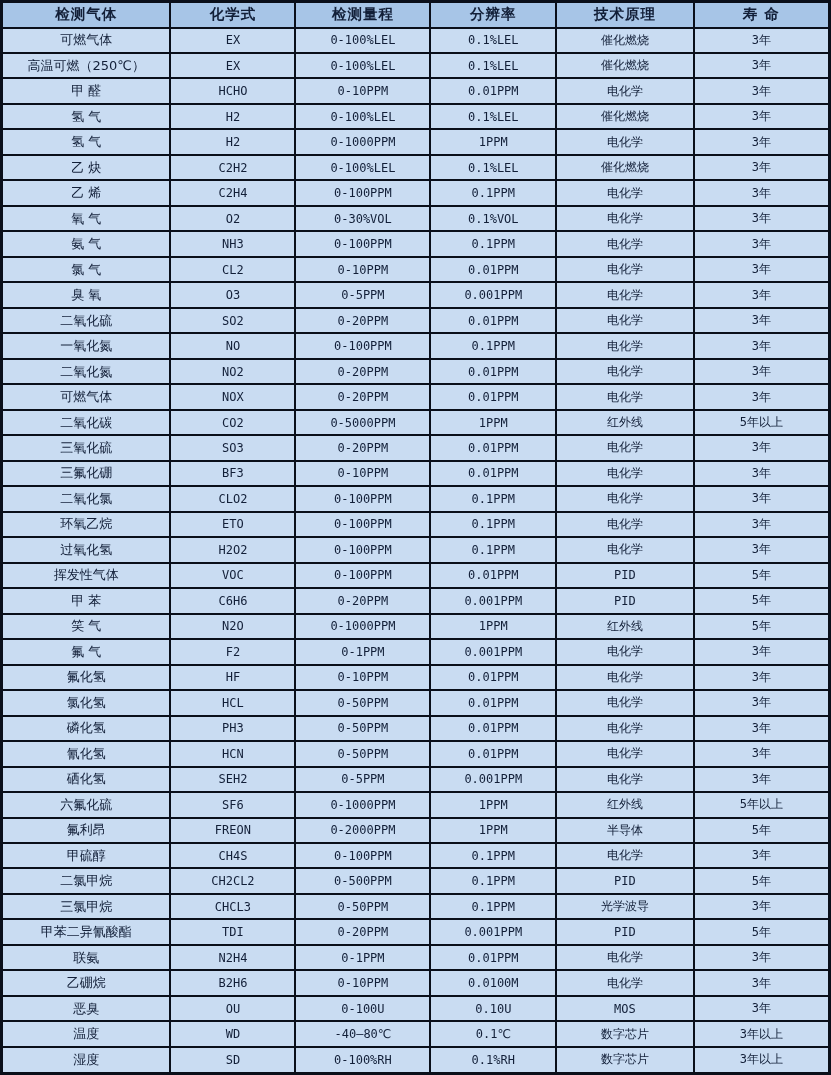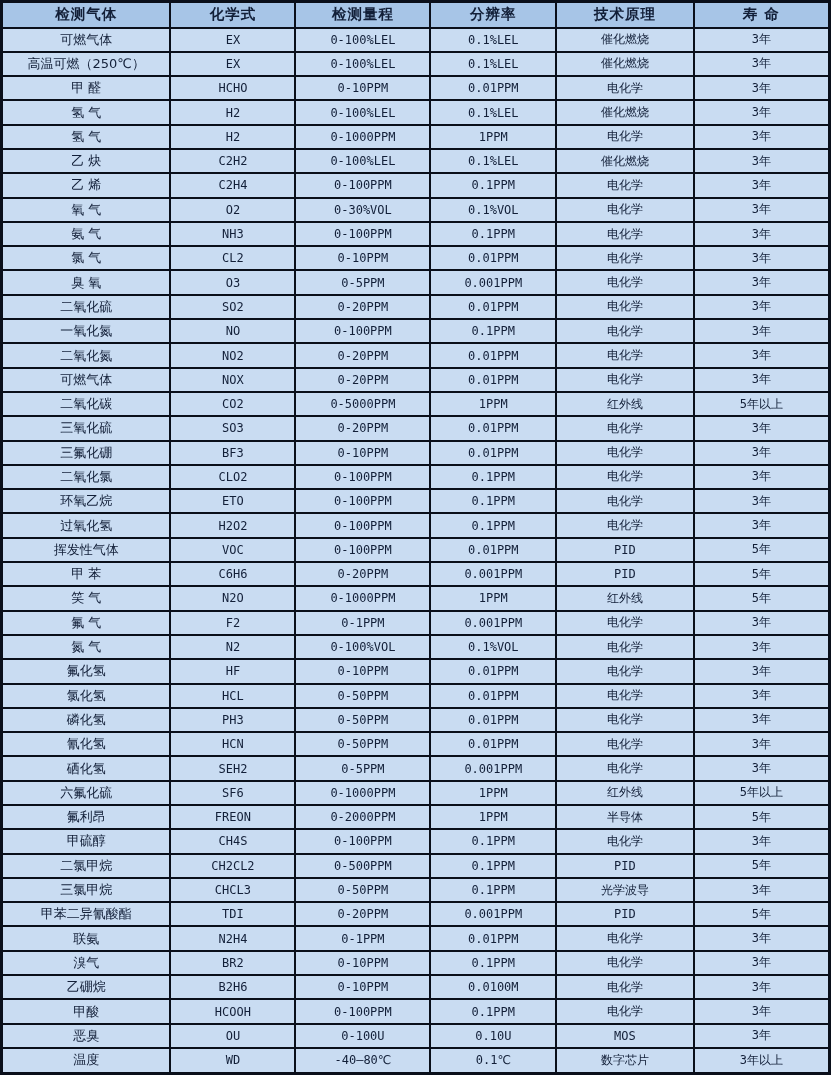--- a/index.html
+++ b/index.html
@@ -267,28 +267,20 @@
       </tr>
       <tr>
         <td class="col-gas">氟 气</td>
         <td class="col-formula">F2</td>
         <td class="col-range">0-1PPM</td>
         <td class="col-resolution">0.001PPM</td>
         <td class="col-principle">电化学</td>
         <td class="col-lifespan">3年</td>
       </tr>
       <tr>
-        <td class="col-gas">氮 气</td>
-        <td class="col-formula">N2</td>
-        <td class="col-range">0-100%VOL</td>
-        <td class="col-resolution">0.1%VOL</td>
-        <td class="col-principle">电化学</td>
-        <td class="col-lifespan">3年</td>
-      </tr>
-      <tr>
         <td class="col-gas">氟化氢</td>
         <td class="col-formula">HF</td>
         <td class="col-range">0-10PPM</td>
         <td class="col-resolution">0.01PPM</td>
         <td class="col-principle">电化学</td>
         <td class="col-lifespan">3年</td>
       </tr>
       <tr>
         <td class="col-gas">氯化氢</td>
         <td class="col-formula">HCL</td>
@@ -371,53 +363,45 @@
       </tr>
       <tr>
         <td class="col-gas">联氨</td>
         <td class="col-formula">N2H4</td>
         <td class="col-range">0-1PPM</td>
         <td class="col-resolution">0.01PPM</td>
         <td class="col-principle">电化学</td>
         <td class="col-lifespan">3年</td>
       </tr>
       <tr>
-        <td class="col-gas">溴气</td>
-        <td class="col-formula">BR2</td>
-        <td class="col-range">0-10PPM</td>
-        <td class="col-resolution">0.1PPM</td>
-        <td class="col-principle">电化学</td>
-        <td class="col-lifespan">3年</td>
-      </tr>
-      <tr>
         <td class="col-gas">乙硼烷</td>
         <td class="col-formula">B2H6</td>
         <td class="col-range">0-10PPM</td>
         <td class="col-resolution">0.0100M</td>
-        <td class="col-principle">电化学</td>
-        <td class="col-lifespan">3年</td>
-      </tr>
-      <tr>
-        <td class="col-gas">甲酸</td>
-        <td class="col-formula">HCOOH</td>
-        <td class="col-range">0-100PPM</td>
-        <td class="col-resolution">0.1PPM</td>
         <td class="col-principle">电化学</td>
         <td class="col-lifespan">3年</td>
       </tr>
       <tr>
         <td class="col-gas">恶臭</td>
         <td class="col-formula">OU</td>
         <td class="col-range">0-100U</td>
         <td class="col-resolution">0.10U</td>
         <td class="col-principle">MOS</td>
         <td class="col-lifespan">3年</td>
       </tr>
       <tr>
         <td class="col-gas">温度</td>
         <td class="col-formula">WD</td>
         <td class="col-range">-40—80℃</td>
         <td class="col-resolution">0.1℃</td>
         <td class="col-principle">数字芯片</td>
         <td class="col-lifespan">3年以上</td>
       </tr>
+      <tr>
+        <td class="col-gas">湿度</td>
+        <td class="col-formula">SD</td>
+        <td class="col-range">0-100%RH</td>
+        <td class="col-resolution">0.1%RH</td>
+        <td class="col-principle">数字芯片</td>
+        <td class="col-lifespan">3年以上</td>
+      </tr>
     </tbody>
 </table>
 
 </body></html>

